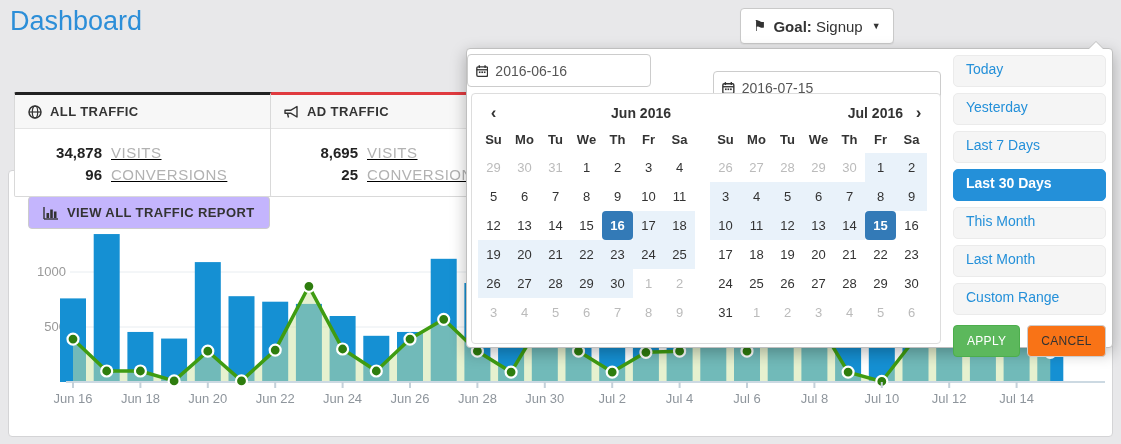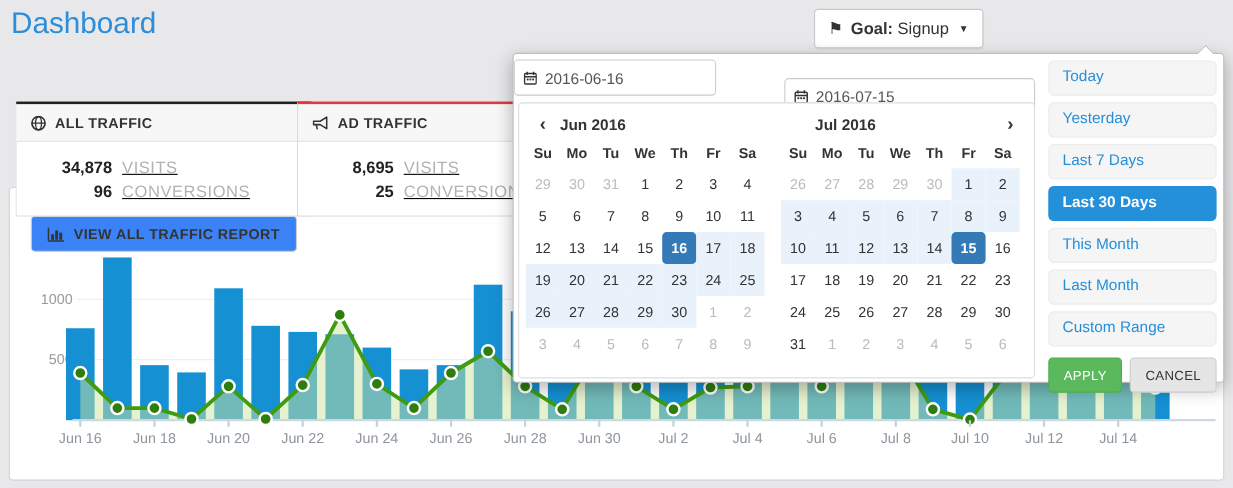--- a/index.html
+++ b/index.html
@@ -24,56 +24,56 @@
   .card-head { display:flex; align-items:center; gap:8px; padding:9px 13px; background:#f7f7f7; border-bottom:1px solid #e4e4e4;
                font-size:13px; font-weight:bold; color:#333; letter-spacing:.4px; }
   .card-body { padding:10px 13px 8px;text-decoration:underline; }
   .crow { margin:5px 0; font-size:15px; }
   .cnum { display:inline-block; width:74px; text-align:right; font-weight:bold; color:#222; margin-right:9px; }
   .clab { color:#b2b2b2; letter-spacing:.5px; }
 
   
   .panel { position:absolute; left:8px; top:170px; width:1105px; height:267px; background:#fff; border:1px solid #d4d4d6; border-radius:4px; z-index:1; }
   .report-btn { position:absolute; left:28px; top:196px; z-index:4; display:flex; align-items:center; gap:8px;
-                background:#3b82f6; border:1px solid #ccc; border-radius:4px; padding:8px 14px; font-size:13px; font-weight:bold;
+                background:#c4b5fd; border:1px solid #ccc; border-radius:4px; padding:8px 14px; font-size:13px; font-weight:bold;
                 color:#333; letter-spacing:.4px; cursor:pointer; }
   .chart-wrap { position:absolute; left:30px; top:225px; z-index:2; }
 
   
   .popup { position:absolute; left:466px; top:48px; width:647px; height:300px; background:#fff; border:1px solid #bfbfbf;
            border-radius:4px; box-shadow:0 5px 16px rgba(0,0,0,0.28); z-index:50; }
   .popup:before { content:""; position:absolute; top:-8px; right:8px; border:8px solid transparent; border-top:0; border-bottom:8px solid #bfbfbf; }
   .popup:after  { content:""; position:absolute; top:-7px; right:9px; border:7px solid transparent; border-top:0; border-bottom:7px solid #fff; }
 
   .dp-input { position:absolute; height:33px; border:1px solid #ccc; border-radius:4px; display:flex; align-items:center; padding:0 8px; gap:7px; background:#fff; }
   .dp-input input { border:none; outline:none; font-size:14px; color:#555; width:100%; font-family:"Liberation Sans",sans-serif; }
   .dp-input1 { left:0; top:5px; width:184px; }
   .dp-input2 { left:246px; top:22px; width:228px; }
 
   .dp-cals { position:absolute; left:4px; top:44px; width:470px; height:251px; border:1px solid #ddd; border-radius:4px; background:#fff; }
   .cal { position:absolute; top:4px; width:224px; }
   .cal0 { left:6px; } .cal1 { left:238px; }
   .cal-head { display:flex; align-items:center; height:29px; }
   .cal-nav { width:31px; text-align:center; font-size:17px; font-weight:bold; color:#333; cursor:pointer; }
-  .cal-title { flex:1; text-align:left; font-size:14px; font-weight:bold; color:#333; }
+  .cal-title { flex:1; text-align:right; font-size:14px; font-weight:bold; color:#333; }
   .cal-grid { display:grid; grid-template-columns:repeat(7,31px); }
   .cal-wd { height:26px; line-height:26px; text-align:center; font-size:13px; font-weight:bold; color:#333; }
   .cal-day { height:29px; line-height:29px; text-align:center; font-size:13px; color:#333; cursor:pointer; border-radius:4px; }
   .cal-day.m { color:#bbb; }
   .cal-day.r { background:#e9f2fa; border-radius:0; }
   .cal-day.s { background:#337ab7; color:#fff; font-weight:bold; }
 
   .dp-right { position:absolute; left:486px; top:6px; width:153px; }
   .pill { height:32px; line-height:27px; margin-bottom:6px; background:#f5f5f5; border:1px solid #ebebeb; border-radius:5px;
           color:#2490d9; font-size:14px; padding:0 12px; cursor:pointer; white-space:nowrap; overflow:hidden; }
   .pill.sel { background:#2490d9; border-color:#2490d9; color:#fff; font-weight:bold; }
   .dp-btns { margin-top:10px; display:flex; gap:7px; }
   .btn { font-size:12px; font-weight:normal; padding:8px 13px; border-radius:4px; cursor:pointer; letter-spacing:.3px; }
   .btn-apply { background:#5cb85c; border:1px solid #4cae4c; color:#fff; }
-  .btn-cancel { background:#e5e5e5; border:1px solid #ccc; color:#333; }
+  .btn-cancel { background:#f97316; border:1px solid #ccc; color:#333; }
 
   .icon-svg { display:block; }
 </style>
 </head>
 <body>
 
 <div class="page">
 
   <h1 class="title">Dashboard</h1>
 

